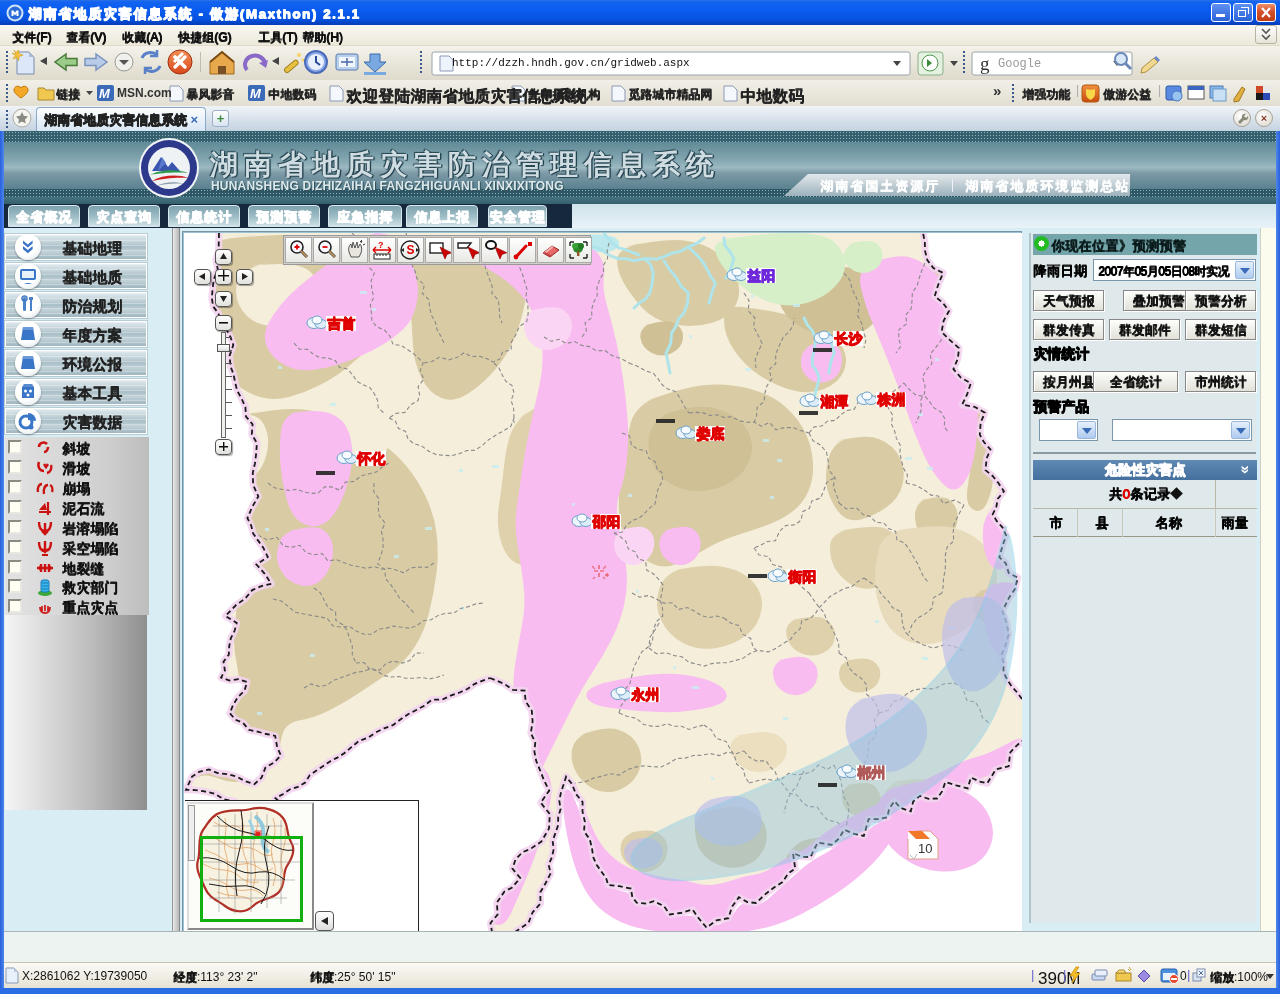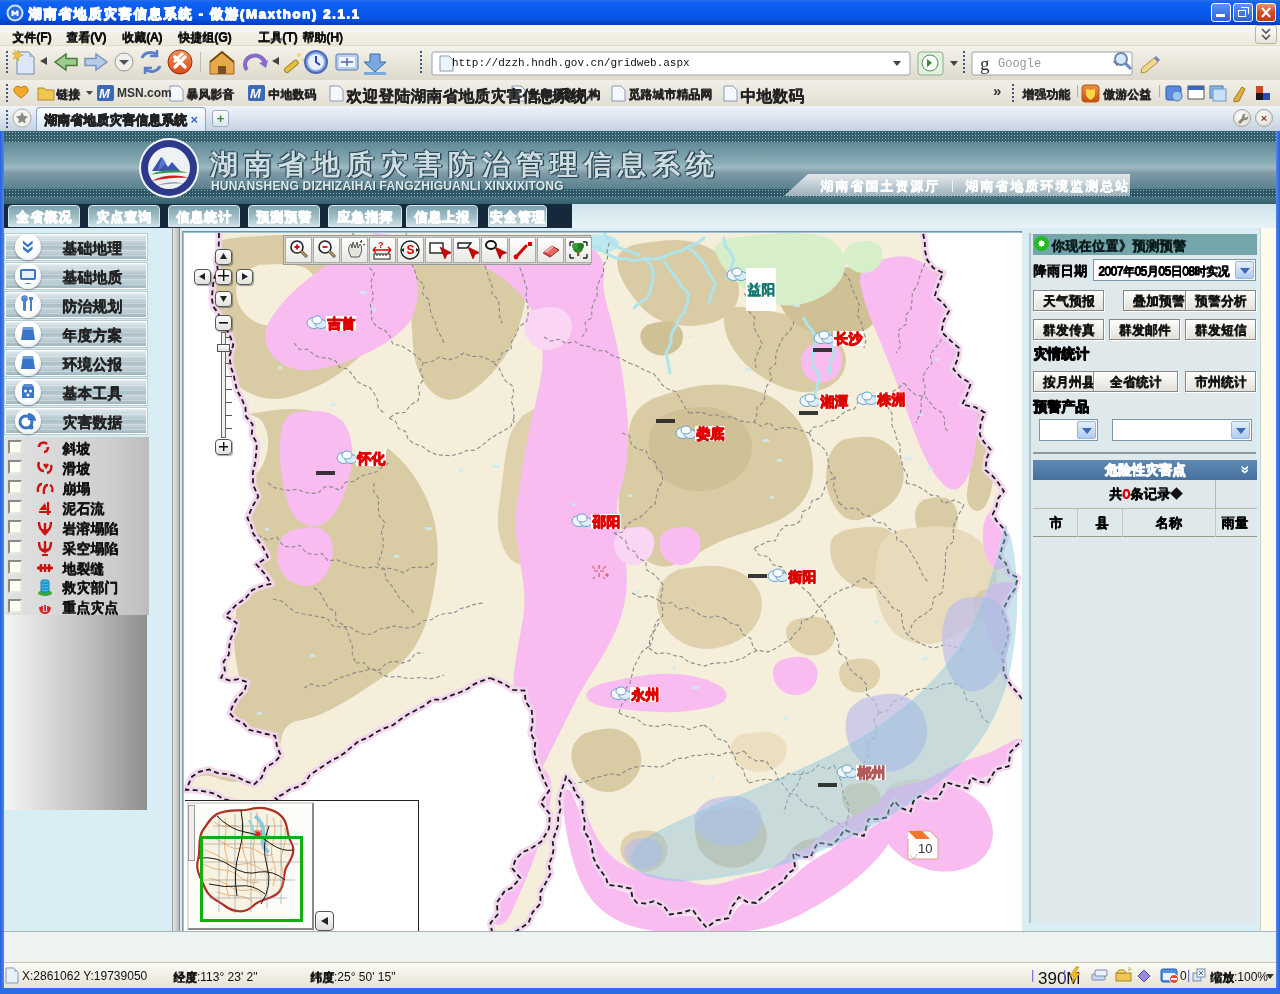--- a/index.html
+++ b/index.html
@@ -708,21 +708,21 @@
             <ellipse cx="9" cy="10" rx="7" ry="5.5" fill="#eef6fc" stroke="#6aa0c8"></ellipse>
             <ellipse cx="16" cy="11" rx="6" ry="4.5" fill="#dcecf8" stroke="#6aa0c8"></ellipse>
             <ellipse cx="12" cy="7" rx="5" ry="4" fill="#f8fcff" stroke="#6aa0c8"></ellipse>
           </svg></div>
 <div class="cjk" style="position:absolute;left:142px;top:83px;font-size:14px;font-weight:bold;color:#e00000;background:#fff;padding:0 1px;line-height:15px">吉首</div>
 <div style="position:absolute;left:541px;top:32px"><svg width="26" height="18" viewBox="0 0 26 18">
             <ellipse cx="9" cy="10" rx="7" ry="5.5" fill="#eef6fc" stroke="#6aa0c8"></ellipse>
             <ellipse cx="16" cy="11" rx="6" ry="4.5" fill="#dcecf8" stroke="#6aa0c8"></ellipse>
             <ellipse cx="12" cy="7" rx="5" ry="4" fill="#f8fcff" stroke="#6aa0c8"></ellipse>
           </svg></div>
-<div class="cjk" style="position:absolute;left:562px;top:35px;font-size:14px;font-weight:normal;color:#0f766e;background:#fff;padding:14px 1px;line-height:15px">益阳</div>
+<div class="cjk" style="position:absolute;left:562px;top:35px;font-size:14px;font-weight:bold;color:#6d28d9;background:#fff;padding:0 1px;line-height:15px">益阳</div>
 <div style="position:absolute;left:628px;top:95px"><svg width="26" height="18" viewBox="0 0 26 18">
             <ellipse cx="9" cy="10" rx="7" ry="5.5" fill="#eef6fc" stroke="#6aa0c8"></ellipse>
             <ellipse cx="16" cy="11" rx="6" ry="4.5" fill="#dcecf8" stroke="#6aa0c8"></ellipse>
             <ellipse cx="12" cy="7" rx="5" ry="4" fill="#f8fcff" stroke="#6aa0c8"></ellipse>
           </svg></div>
 <div class="cjk" style="position:absolute;left:649px;top:98px;font-size:14px;font-weight:bold;color:#e00000;background:#fff;padding:0 1px;line-height:15px">长沙</div>
 <div style="position:absolute;left:614px;top:158px"><svg width="26" height="18" viewBox="0 0 26 18">
             <ellipse cx="9" cy="10" rx="7" ry="5.5" fill="#eef6fc" stroke="#6aa0c8"></ellipse>
             <ellipse cx="16" cy="11" rx="6" ry="4.5" fill="#dcecf8" stroke="#6aa0c8"></ellipse>
             <ellipse cx="12" cy="7" rx="5" ry="4" fill="#f8fcff" stroke="#6aa0c8"></ellipse>

